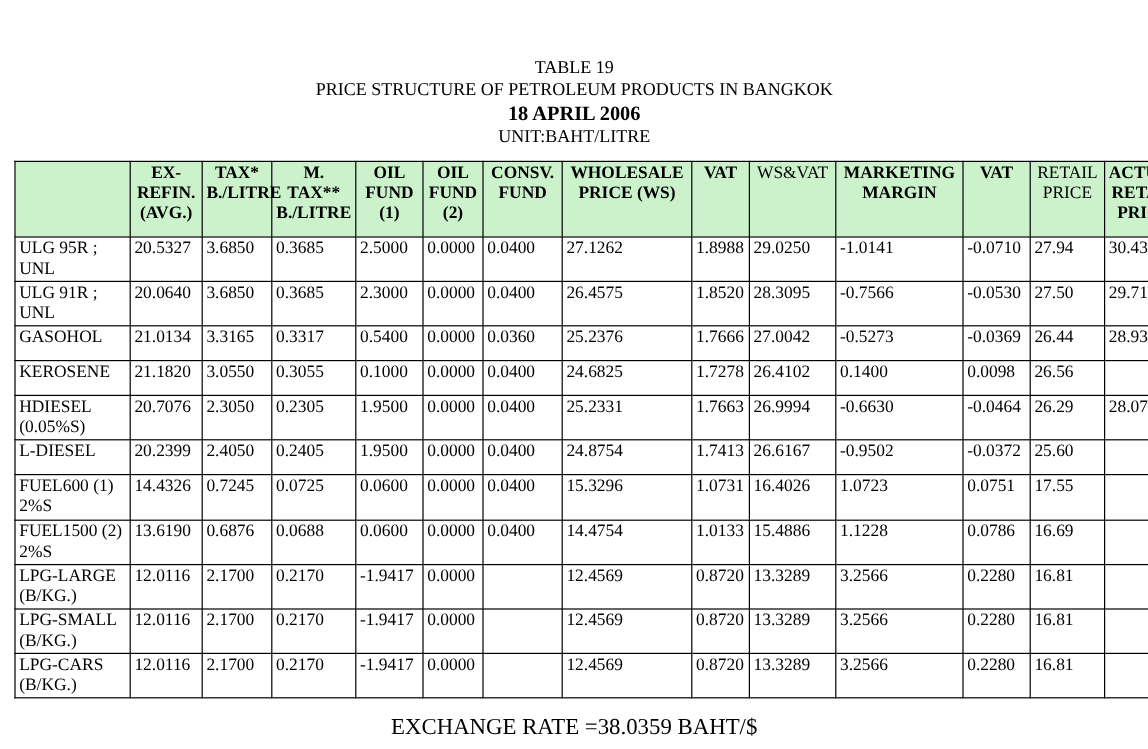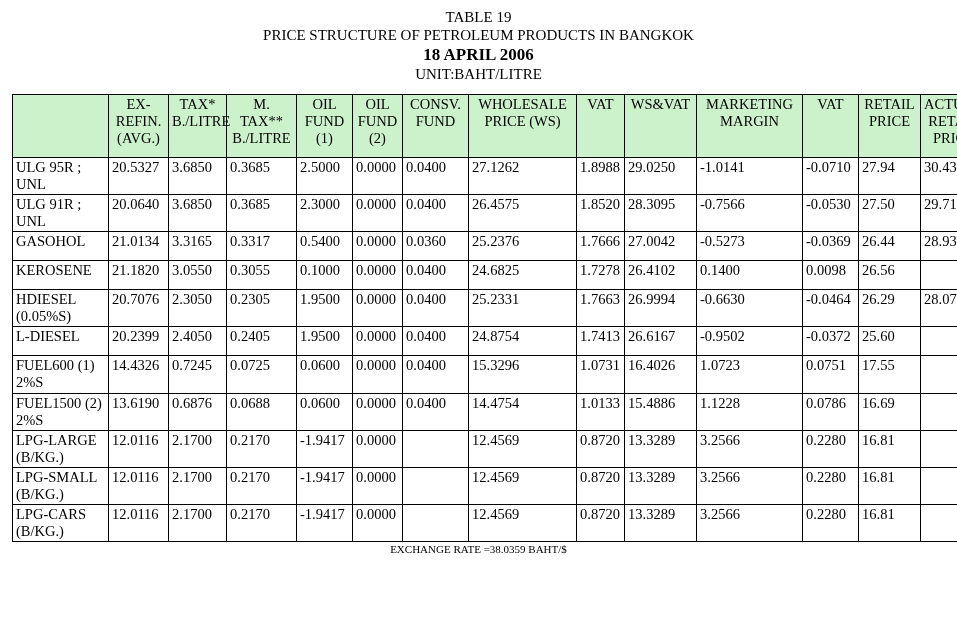--- a/index.html
+++ b/index.html
@@ -17,20 +17,21 @@
   .page {
     width: 957px;
     height: 624px;
     position: relative;
     box-sizing: border-box;
     padding: 8px 12px 0 12px;
   }
   .title-block {
     text-align: center;
     line-height: 1.22;
+    margin-top: 40px;
   }
   .title-line-1 {
     font-size: 15px;
   }
   .title-line-2 {
     font-size: 15px;
     font-weight: normal;
   }
   .title-line-3 {
     font-size: 17px;
@@ -48,21 +49,21 @@
   }
   table.data th, table.data td {
     border: 1px solid #000000;
     padding: 1px 3px;
     vertical-align: top;
     line-height: 1.18;
   }
   table.data thead th {
     background: #ccf2cc;
     text-align: center;
-    font-weight: normal;
+    font-weight: bold;
     vertical-align: top;
     height: 60px;
   }
   table.data thead th.bold {
     font-weight: normal;
   }
   table.data tbody td {
     background: #ffffff;
     height: 26px;
   }
@@ -71,21 +72,22 @@
     white-space: normal;
   }
   td.num {
     text-align: left;
   }
   td.blank {
     text-align: left;
   }
   .footer {
     text-align: center;
-    font-size: 11px;
+    font-size: 19px;
+    margin-top: 12px;
     line-height: 1.32;
   }
   
   col.c0 { width: 96px; }
   col.c1 { width: 60px; }
   col.c2 { width: 58px; }
   col.c3 { width: 70px; }
   col.c4 { width: 56px; }
   col.c5 { width: 50px; }
   col.c6 { width: 66px; }

